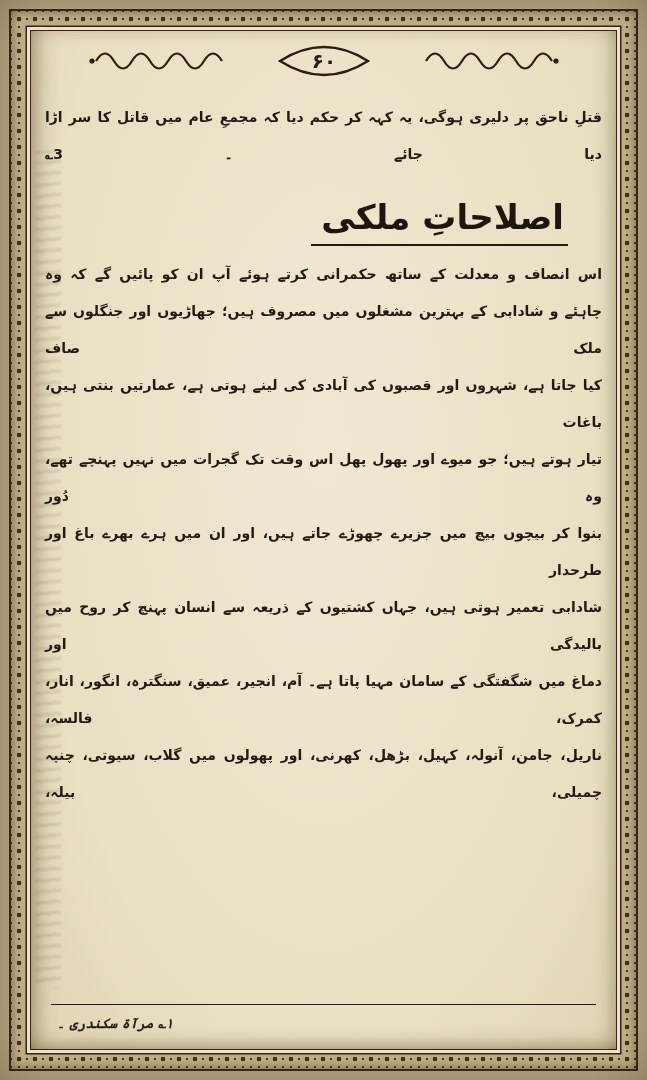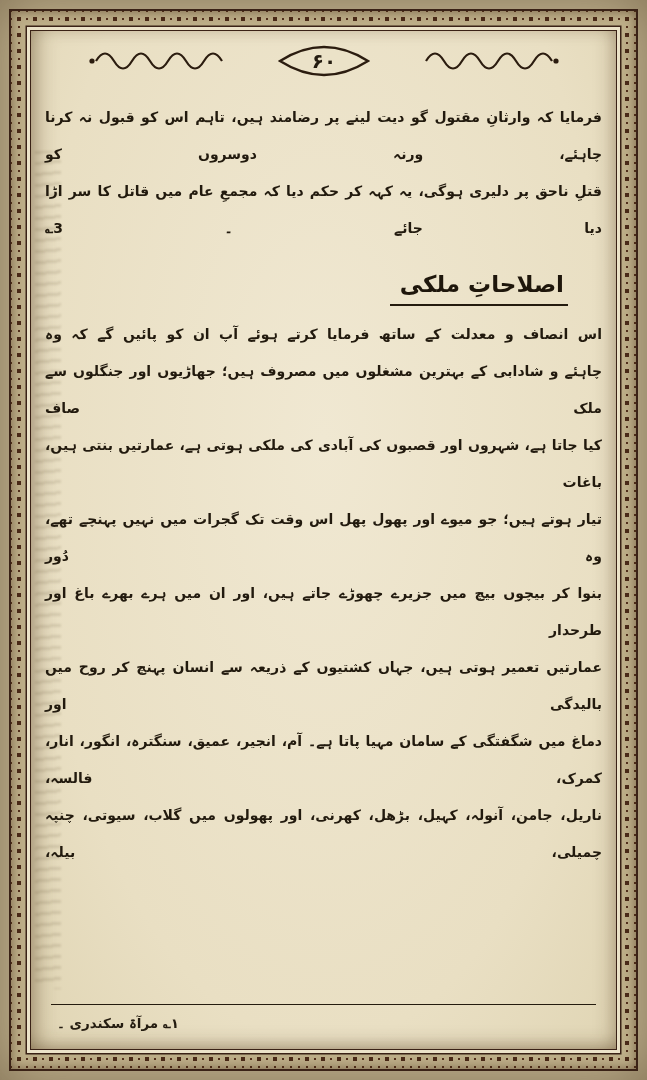--- a/index.html
+++ b/index.html
@@ -63,37 +63,38 @@
     font-size:14px;
     line-height:37px;
     color:#221a0e;
     letter-spacing:0.2px;
   }
   .heading-row{ margin-top:24px; margin-bottom:6px; text-align:right; }
   .heading{
     display:inline-block;
     margin-right:34px;
     padding:0 4px 7px 10px;
-    font-size:23px;
+    font-size:34px;
     font-weight:bold;
     color:#1e160b;
     border-bottom:2.5px solid #241b0e;
   }
   .body-para{ margin-top:10px; }
   .footnote-area{
     position:absolute; left:6px; right:6px; bottom:12px;
     border-top:1.5px solid #241b0e;
     padding:10px 6px 2px 6px;
   }
   .footnote-text{
     direction:rtl;
     text-align:left;
     font-size:13.5px;
     font-weight:bold;
     color:#241c10;
+    font-style:italic;
   }
 </style>
 </head>
 <body>
 
 <div class="page">
   <div class="frame"></div>
   <div class="paper">
     <div class="bleed"></div>
     <div class="content">
@@ -106,36 +107,35 @@
           </g>
           <circle cx="8" cy="22" r="2.6" fill="#2b1c0f"></circle>
           <circle cx="472" cy="22" r="2.6" fill="#2b1c0f"></circle>
           <path d="M196 22 Q 240 -6 284 22 Q 240 50 196 22 Z" fill="#ebe2c8" stroke="#2b1c0f" stroke-width="2.4"></path>
           <text x="240" y="29" text-anchor="middle" class="page-number-text">۶۰</text>
         </svg>
       </div>
 
       <div class="para intro">
 
-      <div class="line">فرمایا کہ وارثانِ مقتول گو دیت لینے پر رضامند ہیں، تاہم اس کو قبول نہ کرنا چاہئے، ورنہ دوسروں کو</div>
           <div class="line">قتلِ ناحق پر دلیری ہوگی، یہ کہہ کر حکم دیا کہ مجمعِ عام میں قاتل کا سر اڑا دیا جائے ۔ 3؎</div>
         </div>
 
       <div class="heading-row">
         <span class="heading">اصلاحاتِ ملکی</span>
       </div>
 
       <div class="para body-para">
 
-      <div class="line">اس انصاف و معدلت کے ساتھ فرمایا کرتے ہوئے آپ ان کو پائیں گے کہ وہ</div>
+      <div class="line">اس انصاف و معدلت کے ساتھ حکمرانی کرتے ہوئے آپ ان کو پائیں گے کہ وہ</div>
           <div class="line">چاہئے و شادابی کے بہترین مشغلوں میں مصروف ہیں؛ جھاڑیوں اور جنگلوں سے ملک صاف</div>
-          <div class="line">کیا جاتا ہے، شہروں اور قصبوں کی آبادی کی ملکی ہوتی ہے، عمارتیں بنتی ہیں، باغات</div>
+          <div class="line">کیا جاتا ہے، شہروں اور قصبوں کی آبادی کی لینے ہوتی ہے، عمارتیں بنتی ہیں، باغات</div>
           <div class="line">تیار ہوتے ہیں؛ جو میوے اور پھول پھل اس وقت تک گجرات میں نہیں پہنچے تھے، وہ دُور</div>
           <div class="line">بنوا کر بیچوں بیچ میں جزیرے چھوڑے جاتے ہیں، اور ان میں ہرے بھرے باغ اور طرحدار</div>
-          <div class="line">عمارتیں تعمیر ہوتی ہیں، جہاں کشتیوں کے ذریعہ سے انسان پہنچ کر روح میں بالیدگی اور</div>
+          <div class="line">شادابی تعمیر ہوتی ہیں، جہاں کشتیوں کے ذریعہ سے انسان پہنچ کر روح میں بالیدگی اور</div>
           <div class="line">دماغ میں شگفتگی کے سامان مہیا پاتا ہے۔ آم، انجیر، عمیق، سنگترہ، انگور، انار، کمرک، فالسہ،</div>
           <div class="line">ناریل، جامن، آنولہ، کہیل، بڑھل، کھرنی، اور پھولوں میں گلاب، سیوتی، چنپہ چمیلی، بیلہ،</div>
         </div>
 
       <div class="footnote-area">
         <div class="footnote-text">۱؎ مرآۃ سکندری ۔</div>
       </div>
 
     </div>
   </div>

